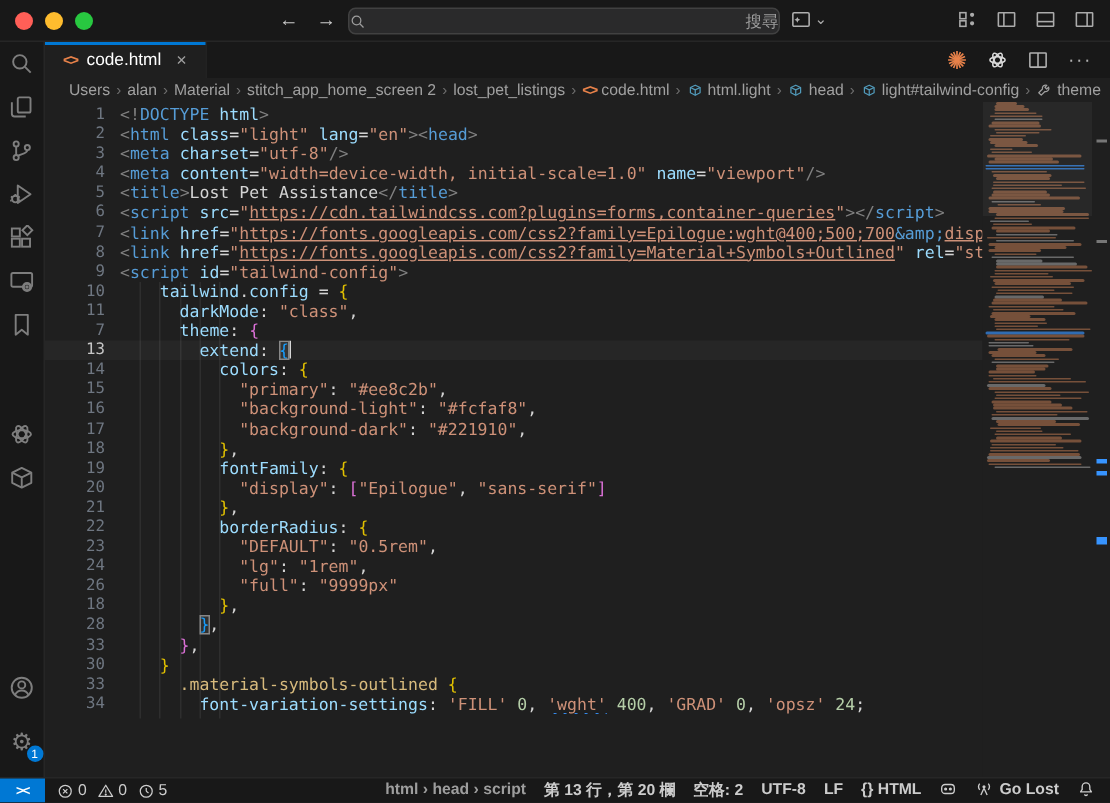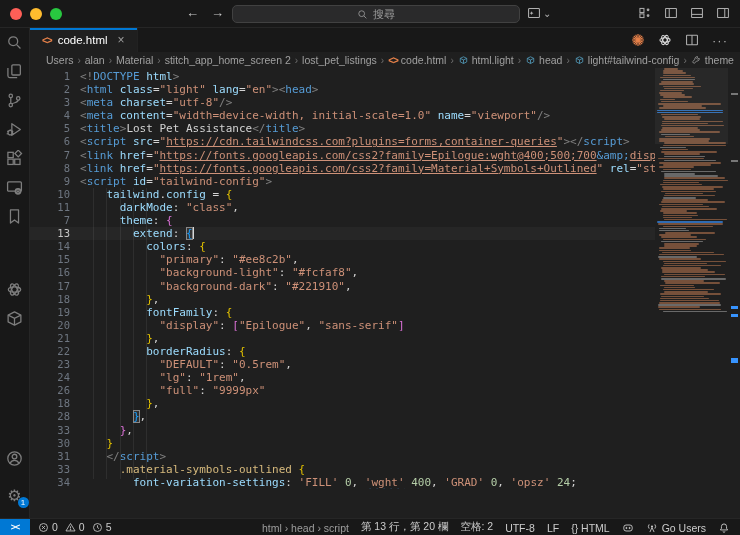--- a/index.html
+++ b/index.html
@@ -8,21 +8,21 @@
   #app { position:relative; width:740px; height:535px; background:#1f1f1f; overflow:hidden; }
 
   
   #titlebar { position:absolute; left:0; top:0; width:740px; height:28px; background:#181818;
               border-bottom:1px solid #262626; }
   .lights { position:absolute; left:10px; top:8px; display:flex; gap:8px; }
   .light { width:12px; height:12px; border-radius:50%; }
   .navarrows { position:absolute; left:186px; top:5px; display:flex; gap:12px; color:#c8c8c8; font-size:13px; }
   .navarrows span { cursor:default; }
   #cmdcenter { position:absolute; left:232px; top:5px; width:288px; height:18px; background:#2a2a2b;
-               border:1px solid #414141; border-radius:5px; display:flex; align-items:center; justify-content:center;
+               border:1px solid #414141; border-radius:5px; display:flex; align-items:center; justify-content:space-between;
                gap:5px; color:#9d9d9d; font-size:11px; }
   #copilotbtn { position:absolute; left:527px; top:6px; display:flex; align-items:center; gap:2px; color:#b0b0b0; }
   .winicons { position:absolute; right:10px; top:6px; display:flex; gap:12px; color:#ababab; }
   .ic13 svg { width:14px; height:14px; display:block; }
   .ic11 svg { width:11px; height:11px; display:block; }
 
   
   #activitybar { position:absolute; left:0; top:28px; width:30px; height:490px; background:#181818;
                  border-right:1px solid #262626; display:flex; flex-direction:column; align-items:center; }
   .act-icon { width:30px; height:29px; display:flex; align-items:center; justify-content:center; color:#7e7e7e; }
@@ -82,21 +82,21 @@
   .mark { position:absolute; right:2px; width:7px; }
 
   
   #statusbar { position:absolute; left:0; bottom:0; width:740px; height:17px; background:#181818;
                border-top:1px solid #262626; display:flex; align-items:center; font-size:10.5px; color:#cccccc; }
   #remotebtn { width:30px; height:17px; background:#0078d4; color:#fff; display:flex; align-items:center;
                justify-content:center; font-size:9px; font-weight:bold; letter-spacing:-1px; flex:none; }
   #problems { display:flex; align-items:center; gap:7px; padding-left:8px; }
   .prob { display:flex; align-items:center; gap:3px; }
   .prob svg { width:11px; height:11px; display:block; }
-  #status-right { margin-left:auto; display:flex; align-items:flex-end; gap:12px; padding-right:10px; }
+  #status-right { margin-left:auto; display:flex; align-items:flex-start; gap:12px; padding-right:10px;font-weight:bold; }
   .sb-item { display:flex; align-items:center; gap:4px; white-space:nowrap; }
   .sb-item svg { width:12px; height:12px; display:block; }
   .sb-dim { color:#9d9d9d; }
 </style>
 </head>
 <body>
 
 <div id="app">
 
   <div id="titlebar">
@@ -369,21 +369,20 @@
         <div class="row"><span class="num">20</span><span class="code"><span style="display: inline-block; width: 79.44px;"></span><span class="tok-s">"display"</span><span class="tok-w">: </span><span class="tok-p">[</span><span class="tok-s">"Epilogue"</span><span class="tok-w">, </span><span class="tok-s">"sans-serif"</span><span class="tok-p">]</span></span></div>
         <div class="row"><span class="num">21</span><span class="code"><span style="display: inline-block; width: 66.2px;"></span><span class="tok-y">}</span><span class="tok-w">,</span></span></div>
         <div class="row"><span class="num">22</span><span class="code"><span style="display: inline-block; width: 66.2px;"></span><span class="tok-k">borderRadius</span><span class="tok-w">: </span><span class="tok-y">{</span></span></div>
         <div class="row"><span class="num">23</span><span class="code"><span style="display: inline-block; width: 79.44px;"></span><span class="tok-s">"DEFAULT"</span><span class="tok-w">: </span><span class="tok-s">"0.5rem"</span><span class="tok-w">,</span></span></div>
         <div class="row"><span class="num">24</span><span class="code"><span style="display: inline-block; width: 79.44px;"></span><span class="tok-s">"lg"</span><span class="tok-w">: </span><span class="tok-s">"1rem"</span><span class="tok-w">,</span></span></div>
         <div class="row"><span class="num">26</span><span class="code"><span style="display: inline-block; width: 79.44px;"></span><span class="tok-s">"full"</span><span class="tok-w">: </span><span class="tok-s">"9999px"</span></span></div>
         <div class="row"><span class="num">18</span><span class="code"><span style="display: inline-block; width: 66.2px;"></span><span class="tok-y">}</span><span class="tok-w">,</span></span></div>
         <div class="row"><span class="num">28</span><span class="code"><span style="display: inline-block; width: 52.96px;"></span><span class="tok-b mb">}</span><span class="tok-w">,</span></span></div>
         <div class="row"><span class="num">33</span><span class="code"><span style="display: inline-block; width: 39.72px;"></span><span class="tok-p">}</span><span class="tok-w">,</span></span></div>
         <div class="row"><span class="num">30</span><span class="code"><span style="display: inline-block; width: 26.48px;"></span><span class="tok-y">}</span></span></div>
-        <div class="row"><span class="num">31</span><span class="code"><span style="display: inline-block; width: 26.48px;"></span><span class="tok-g">&lt;/</span><span class="tok-t">script</span><span class="tok-g">&gt;</span></span></div>
         <div class="row"><span class="num">33</span><span class="code"><span style="display: inline-block; width: 39.72px;"></span><span class="tok-c">.material-symbols-outlined</span><span class="tok-w"> </span><span class="tok-y">{</span></span></div>
         <div class="row"><span class="num">34</span><span class="code"><span style="display: inline-block; width: 52.96px;"></span><span class="tok-a">font-variation-settings</span><span class="tok-w">: </span><span class="tok-s">'FILL'</span><span class="tok-w"> </span><span class="tok-n">0</span><span class="tok-w">, </span><span class="tok-s sq">'wght'</span><span class="tok-w"> </span><span class="tok-n">400</span><span class="tok-w">, </span><span class="tok-s">'GRAD'</span><span class="tok-w"> </span><span class="tok-n">0</span><span class="tok-w">, </span><span class="tok-s">'opsz'</span><span class="tok-w"> </span><span class="tok-n">24</span><span class="tok-w">;</span></span></div>
       </div>
     <div id="minimap">
         <div id="mmslider"></div>
         <div class="mmrow" style="margin-left: 9.44535px; width: 14.0014px; background: rgba(190, 120, 80, 0.55);"></div>
         <div class="mmrow" style="margin-left: 8.10559px; width: 19.4743px; background: rgba(190, 120, 80, 0.55);"></div>
         <div class="mmrow" style="margin-left: 8.26437px; width: 22.5621px; background: rgba(190, 120, 80, 0.55);"></div>
         <div class="mmrow" style="margin-left: 7.7916px; width: 28.1141px; background: rgba(190, 120, 80, 0.55);"></div>
         <div class="mmrow" style="margin-left: 4.69403px; width: 35.2357px; background: rgba(190, 120, 80, 0.55);"></div>
@@ -564,21 +563,21 @@
             </svg>
           </span>
         </span>
         <span class="sb-item">
           <span>
             <svg viewBox="0 0 16 16" fill="none" stroke="currentColor" stroke-width="1.2" style="width: 12px; height: 12px; display: block;">
               <circle cx="8" cy="6" r="1.4" fill="currentColor" stroke="none"></circle>
               <path d="M8 7.4L5.2 13.4M8 7.4l2.8 6M4.2 8.8A4.6 4.6 0 0 1 4.2 3.2M11.8 3.2a4.6 4.6 0 0 1 0 5.6"></path>
             </svg>
           </span>
-          <span>Go Users</span>
+          <span>Go Lost</span>
         </span>
         <span class="sb-item">
           <span>
             <svg viewBox="0 0 16 16" fill="none" stroke="currentColor" stroke-width="1.2" style="width: 12px; height: 12px; display: block;">
               <path d="M8 2.6a3.4 3.4 0 0 1 3.4 3.4v2.4l1.4 2.2H3.2l1.4-2.2V6A3.4 3.4 0 0 1 8 2.6z" stroke-linejoin="round"></path>
               <path d="M6.8 12.6a1.2 1.2 0 0 0 2.4 0"></path>
             </svg>
           </span>
         </span>
       </div>

